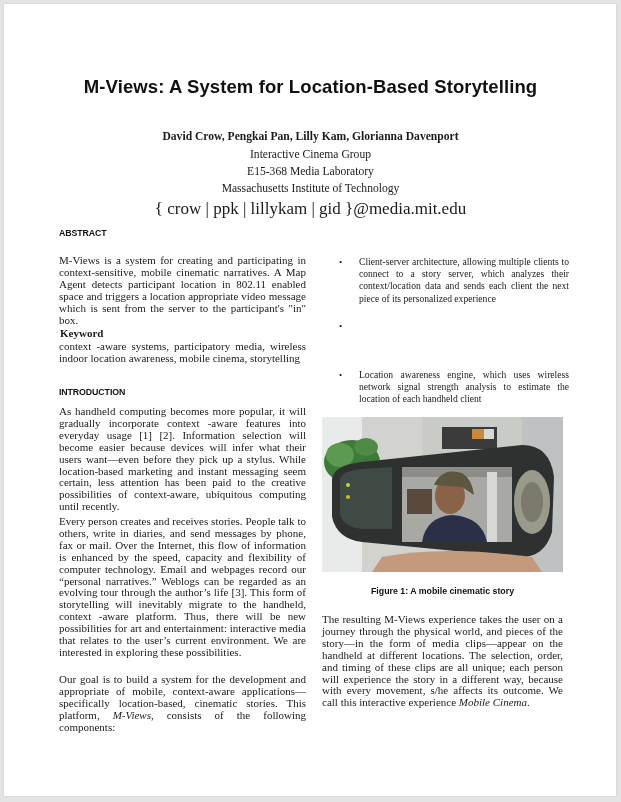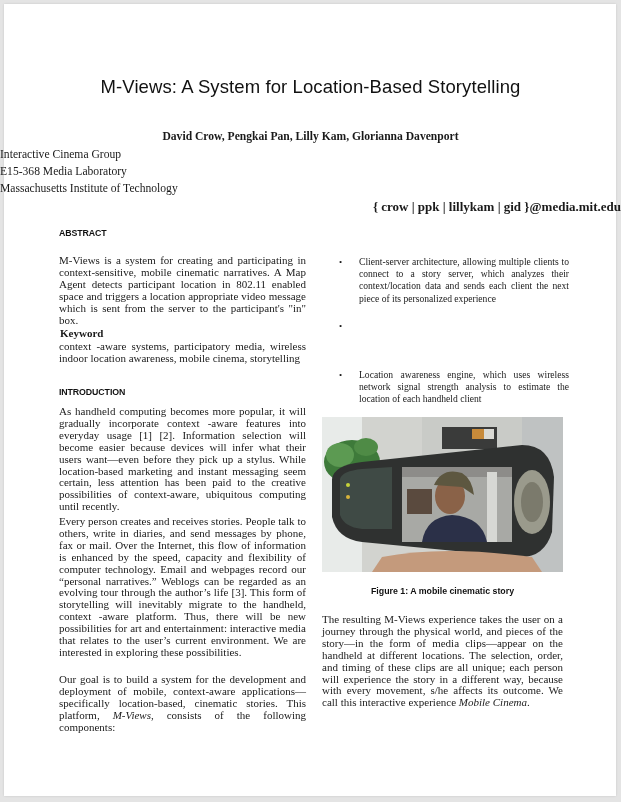--- a/index.html
+++ b/index.html
@@ -10,25 +10,25 @@
   }
   .page {
     position: absolute; left: 4px; top: 4px; width: 612px; height: 792px;
     background: #ffffff;
     box-shadow: 0 0 2px #c8c8c8;
   }
   .serif { font-family: "Liberation Serif", "DejaVu Serif", serif; color: #1a1a1a; }
   .sans { font-family: "Liberation Sans", "DejaVu Sans", sans-serif; color: #111; }
   .title {
     position: absolute; left: 0; width: 621px; top: 76px; text-align: center;
-    font-size: 18.5px; font-weight: normal; letter-spacing: 0.1px;
+    font-size: 18.5px; font-weight: bold; letter-spacing: 0.1px;
   }
   .authors { position: absolute; left: 0; width: 621px; top: 130px; text-align: center; font-size: 11.6px; font-weight: bold; }
-  .affil { position: absolute; left: 0; width: 621px; font-size: 11.6px; }
-  .email { position: absolute; left: 0; width: 621px; top: 199px; text-align: right; font-size: 13px; font-weight: bold; }
+  .affil { position: absolute; left: 0; width: 621px; text-align: center; font-size: 11.6px; }
+  .email { position: absolute; left: 0; width: 621px; top: 199px; text-align: center; font-size: 17px; font-weight: normal; }
   .heading { position: absolute; font-size: 8.8px; font-weight: bold; letter-spacing: -0.1px; }
   .kwhead { position: absolute; font-size: 11px; font-weight: bold; }
   .para {
     position: absolute; font-size: 11px; line-height: 11.9px; text-align: justify; margin: 0;
   }
   .bullet { position: absolute; font-size: 9.6px; line-height: 12.2px; }
   .bullet .dot { position: absolute; left: 0; top: 0; font-size: 9px; }
   .bullet .txt { position: absolute; left: 20px; top: 0; width: 210px; text-align: justify; }
   .figure {
     position: absolute; left: 322px; top: 417px; width: 241px; height: 155px; overflow: hidden;
@@ -53,21 +53,21 @@
 <div class="heading sans" style="left:59px; top:228px;">ABSTRACT</div>
 <p class="para serif" style="left:59px; top:255px; width:247px;">M-Views is a system for creating and participating in context-sensitive, mobile cinematic narratives. A Map Agent detects participant location in 802.11 enabled space and triggers a location appropriate video message which is sent from the server to the participant's "in" box.</p>
 
 <div class="kwhead serif" style="left:60px; top:327px;">Keyword</div>
 <p class="para serif" style="left:59px; top:341px; width:247px;">context -aware systems, participatory media, wireless indoor location awareness, mobile cinema, storytelling</p>
 
 <div class="heading sans" style="left:59px; top:380px;margin-top:7px;">INTRODUCTION</div>
 
 <p class="para serif" style="left:59px; top:406px; width:247px;">As handheld computing becomes more popular, it will gradually incorporate context -aware features into everyday usage [1] [2].  Information selection will become easier because devices will infer what their users want—even before they pick up a stylus.  While location-based marketing and instant messaging seem certain, less attention has been paid to the creative possibilities of context-aware, ubiquitous computing until recently.</p>
 <p class="para serif" style="left:59px; top:516px; width:247px;">Every person creates and receives stories.  People talk to others, write in diaries, and send messages by phone, fax or mail.  Over the Internet, this flow of information is enhanced by the speed, capacity and flexibility of computer technology.  Email and webpages record our “personal narratives.”  Weblogs can be regarded as an evolving tour through the author’s life [3].  This form of storytelling will inevitably migrate to the handheld, context -aware platform. Thus, there will be new possibilities for art and entertainment: interactive media that relates to the user’s current environment.  We are interested in exploring these possibilities.</p>
-<p class="para serif" style="left:59px; top:674px; width:247px;"><span>Our goal is to build a system for the development and deployment of mobile, context-aware applications—specifically location-based, cinematic stories.  This platform,</span> <em>M-Views</em><span>, consists of the following components:</span></p>
+<p class="para serif" style="left:59px; top:674px; width:247px;"><span>Our goal is to build a system for the development and appropriate of mobile, context-aware applications—specifically location-based, cinematic stories.  This platform,</span> <em>M-Views</em><span>, consists of the following components:</span></p>
 
 <div class="bullet serif" style="left:339px; top:256px; width:232px; height:50px;">
   <span class="dot">•</span>
   <span class="txt">Client-server architecture, allowing multiple clients to connect to a story server, which analyzes their context/location data and sends each  client the next piece of its personalized experience</span>
 </div>
 <div class="bullet serif" style="left:339px; top:320px; width:232px; height:40px;">
   <span class="dot">•</span>
 </div>
 <div class="bullet serif" style="left:339px; top:369px; width:232px; height:40px;">
   <span class="dot">•</span>

